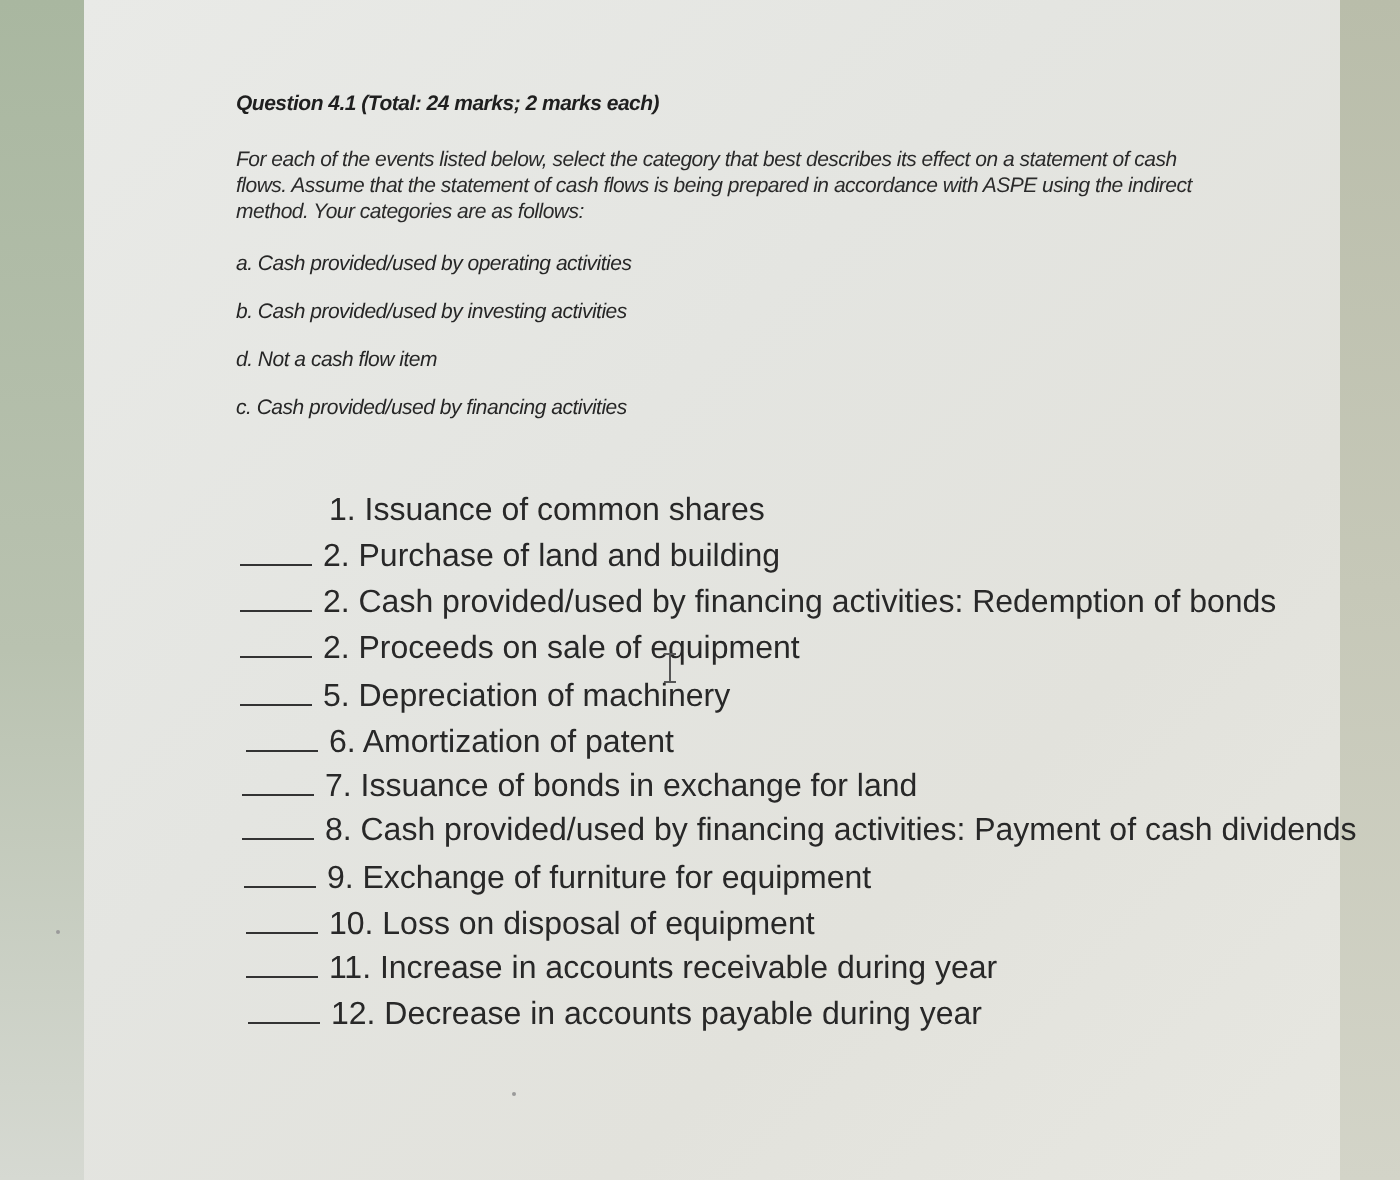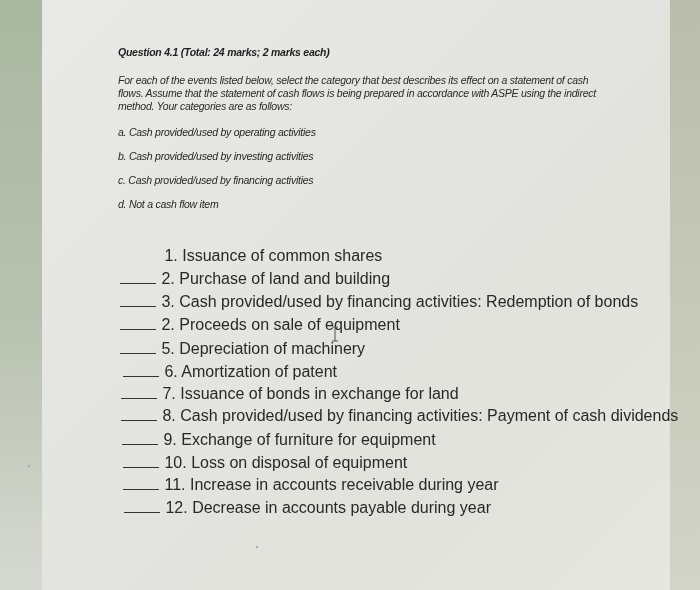--- a/index.html
+++ b/index.html
@@ -108,37 +108,37 @@
   <div class="speck" style="left:28px; top:465px;"></div>
   <div class="speck" style="left:256px; top:546px;"></div>
 
   <div class="doc">
     <div class="title">Question 4.1 (Total: 24 marks; 2 marks each)</div>
     <div class="intro">For each of the events listed below, select the category that best describes its effect on a statement of cash flows. Assume that the statement of cash flows is being prepared in accordance with ASPE using the indirect method. Your categories are as follows:</div>
 
     <div class="categories">
       <div class="cat">a. Cash provided/used by operating activities</div>
       <div class="cat">b. Cash provided/used by investing activities</div>
+      <div class="cat">d. Not a cash flow item</div>
       <div class="cat">c. Cash provided/used by financing activities</div>
-      <div class="cat">d. Not a cash flow item</div>
     </div>
   </div>
 
   <div>
     <div class="event" style="left:123px; top:249px;">
       <span class="blank none"></span>
       <span>1. Issuance of common shares</span>
     </div>
     <div class="event" style="left:120px; top:272px;">
       <span class="blank"></span>
       <span>2. Purchase of land and building</span>
     </div>
     <div class="event" style="left:120px; top:295px;">
       <span class="blank"></span>
-      <span>3. Cash provided/used by financing activities: Redemption of bonds</span>
+      <span>2. Cash provided/used by financing activities: Redemption of bonds</span>
     </div>
     <div class="event" style="left:120px; top:318px;">
       <span class="blank"></span>
       <span>2. Proceeds on sale of equipment</span>
     </div>
     <div class="event" style="left:120px; top:342px;">
       <span class="blank"></span>
       <span>5. Depreciation of machinery</span>
     </div>
     <div class="event" style="left:123px; top:365px;">

